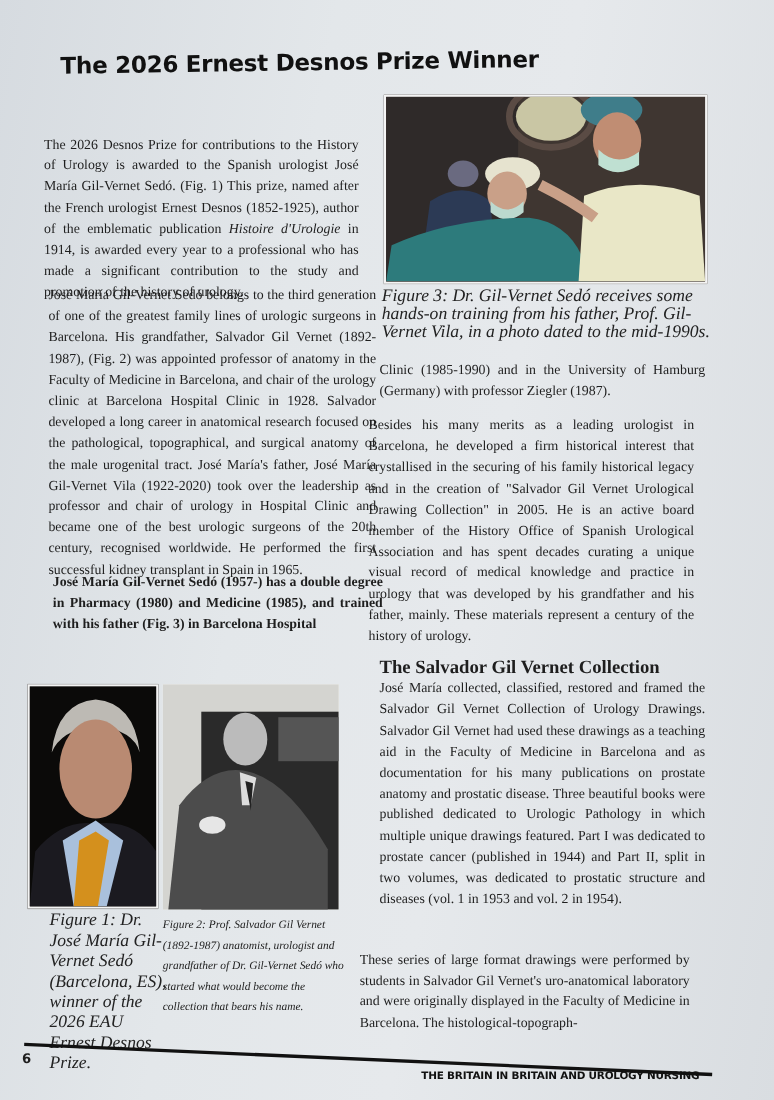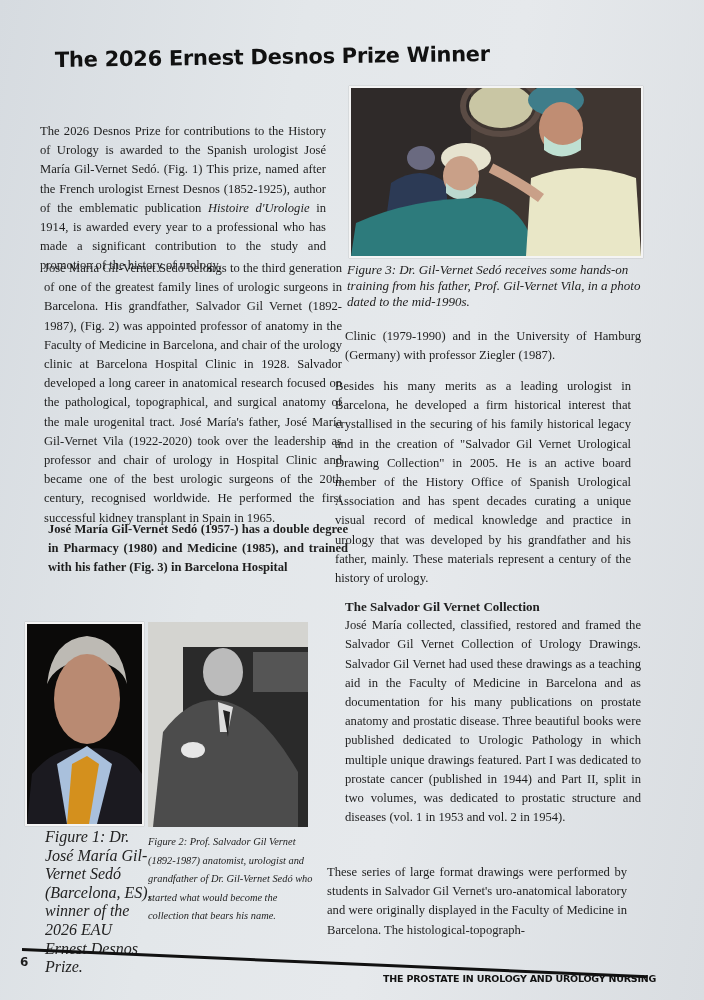--- a/index.html
+++ b/index.html
@@ -17,30 +17,30 @@
     transform: rotate(-0.8deg); transform-origin:left center;
   }
   .col { position:absolute; font-size:12.6px; line-height:19.2px; text-align:justify; }
   .c1a { left:40px; top:122px; width:286px; }
   .c1b { left:44px; top:259px; width:298px; }
   .c1c { left:48px; top:520px; width:300px;font-weight:bold; }
   .c2a { left:345px; top:327px; width:296px; }
   .c2b { left:335px; top:377px; width:296px; }
   .c2c { left:345px; top:597px; width:296px; }
   .c2d { left:327px; top:863px; width:300px; }
-  .subhead { font-weight:bold; font-size:13px; margin:0; line-height:19.2px; }
+  .subhead { font-weight:bold; font-size:17px; margin:0; line-height:19.2px; }
   i.em { font-style:italic; }
 
   .photo { position:absolute; border:2px solid #f4f4f4; box-shadow:0 0 1px #999; overflow:hidden; }
   .fig3 { left:349px; top:86px; width:290px; height:168px; background:#3c3530; }
   .fig1 { left:25px; top:622px; width:115px; height:200px; background:#0a0908; }
   .fig2 { left:148px; top:622px; width:160px; height:205px; background:#e9e9e6; border:none; box-shadow:none; }
 
   .caption {
-    position:absolute; font-style:italic; font-size:13px; line-height:16px; color:#222;
+    position:absolute; font-style:italic; font-size:16px; line-height:16px; color:#222;
   }
   .cap3 { left:347px; top:262px; width:300px; }
   .cap1 { left:22px; top:828px; width:112px; font-size:16px; line-height:18.6px;margin-left:23px; }
   .cap2 { left:148px; top:833px; width:170px; font-size:10.4px; line-height:18.6px; }
 
   .rule {
     position:absolute; left:22px; top:948px; width:626px; height:3px; background:#111;
     transform: rotate(2.5deg); transform-origin:left center;
   }
   .pagenum {
@@ -78,21 +78,21 @@
     <path d="M0 168 L5 135 Q60 110 130 110 Q175 115 185 168 Z" fill="#2d7b7c"></path>
     <ellipse cx="205" cy="12" rx="28" ry="16" fill="#3f7d8a"></ellipse>
     <ellipse cx="210" cy="40" rx="22" ry="26" fill="#c08d73"></ellipse>
     <path d="M193 48 Q210 65 230 50 L230 62 Q210 75 193 62 Z" fill="#bfe0d2"></path>
     <path d="M175 168 L180 90 Q230 70 285 90 L290 168 Z" fill="#e9e7c7"></path>
     <path d="M140 80 Q170 95 190 110" stroke="#c9a088" stroke-width="10" fill="none"></path>
   </svg>
 </div>
 <div class="caption cap3">Figure 3: Dr. Gil-Vernet Sedó receives some hands-on training from his father, Prof. Gil-Vernet Vila, in a photo dated to the mid-1990s.</div>
 
-<div class="col c2a">Clinic (1979-1990) and in the University of Hamburg (Germany) with professor Ziegler (1987).</div>
+<div class="col c2a">Clinic (1985-1990) and in the University of Hamburg (Germany) with professor Ziegler (1987).</div>
 <div class="col c2b">Besides his many merits as a leading urologist in Barcelona, he developed a firm historical interest that crystallised in the securing of his family historical legacy and in the creation of "Salvador Gil Vernet Urological Drawing Collection" in 2005. He is an active board member of the History Office of Spanish Urological Association and has spent decades curating a unique visual record of medical knowledge and practice in urology that was developed by his grandfather and his father, mainly. These materials represent a century of the history of urology.</div>
 <div class="col c2c">
   <h2 class="subhead">The Salvador Gil Vernet Collection</h2>
   <div>José María collected, classified, restored and framed the Salvador Gil Vernet Collection of Urology Drawings. Salvador Gil Vernet had used these drawings as a teaching aid in the Faculty of Medicine in Barcelona and as documentation for his many publications on prostate anatomy and prostatic disease. Three beautiful books were published dedicated to Urologic Pathology in which multiple unique drawings featured. Part I was dedicated to prostate cancer (published in 1944) and Part II, split in two volumes, was dedicated to prostatic structure and diseases (vol. 1 in 1953 and vol. 2 in 1954).</div>
 </div>
 <div class="col c2d">These series of large format drawings were performed by students in Salvador Gil Vernet's uro-anatomical laboratory and were originally displayed in the Faculty of Medicine in Barcelona. The histological-topograph-</div>
 
 <div class="photo fig1">
   <svg width="115" height="200" viewBox="0 0 115 200">
     <rect width="115" height="200" fill="#0b0a09"></rect>
@@ -115,13 +115,13 @@
     <path d="M5 205 L15 110 Q45 70 80 80 Q115 90 150 150 L150 205 Z" fill="#4c4c4c"></path>
     <path d="M70 80 L85 85 L80 110 L72 110 Z" fill="#ddd"></path>
     <path d="M75 88 L82 90 L80 115 Z" fill="#222"></path>
     <ellipse cx="45" cy="128" rx="12" ry="8" fill="#e6e6e6"></ellipse>
   </svg>
 </div>
 <div class="caption cap2">Figure 2: Prof. Salvador Gil Vernet (1892-1987) anatomist, urologist and grandfather of Dr. Gil-Vernet Sedó who started what would become the collection that bears his name.</div>
 
 <div class="rule"></div>
 <div class="pagenum">6</div>
-<div class="footer">THE PROSTATE IN UROLOGY AND UROLOGY NURSING</div>
+<div class="footer">THE BRITAIN IN BRITAIN AND UROLOGY NURSING</div>
 
 </body></html>

